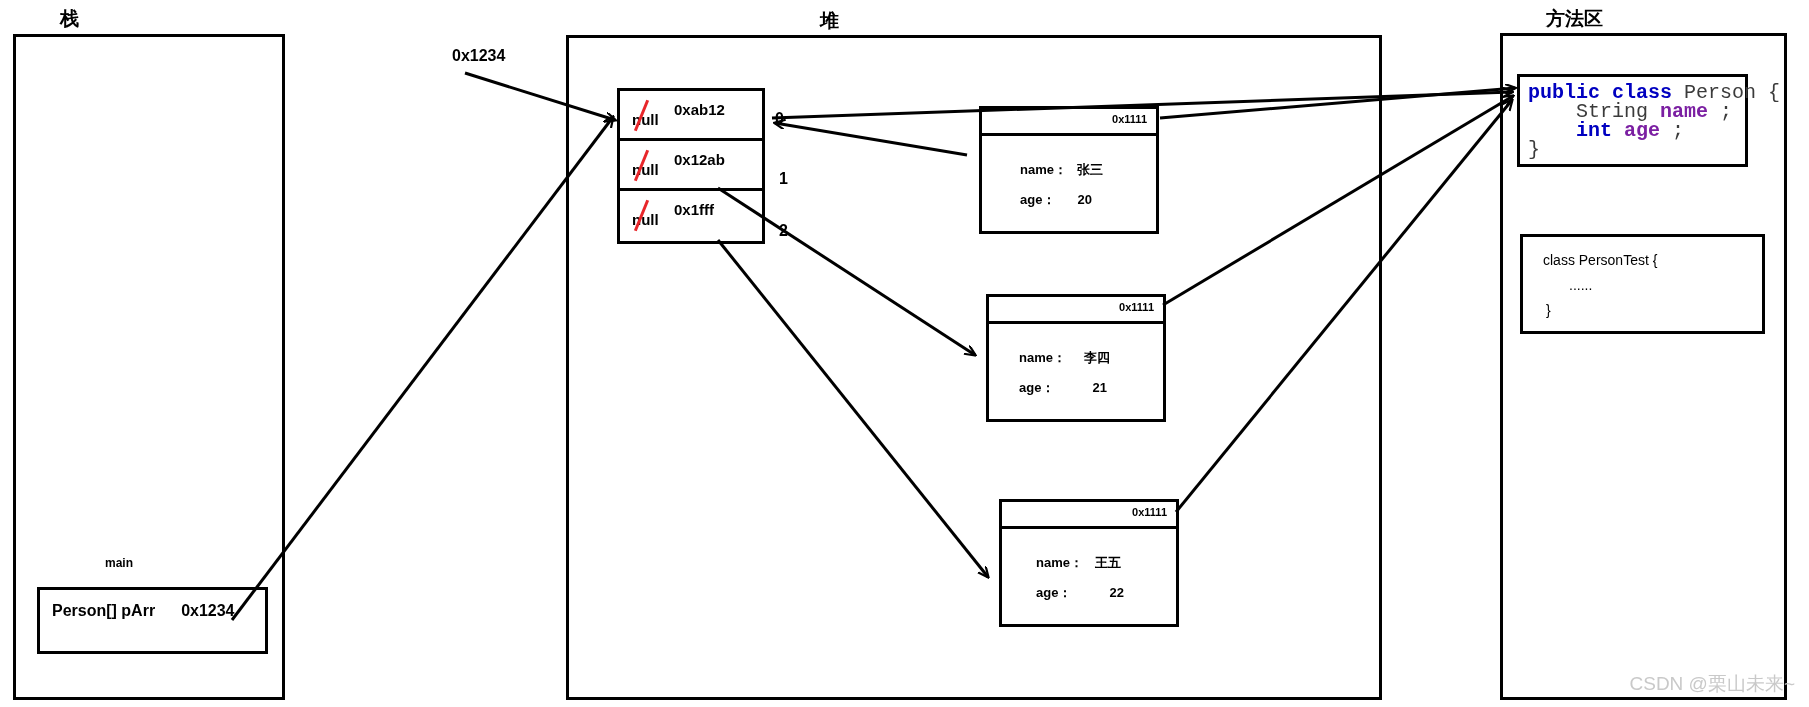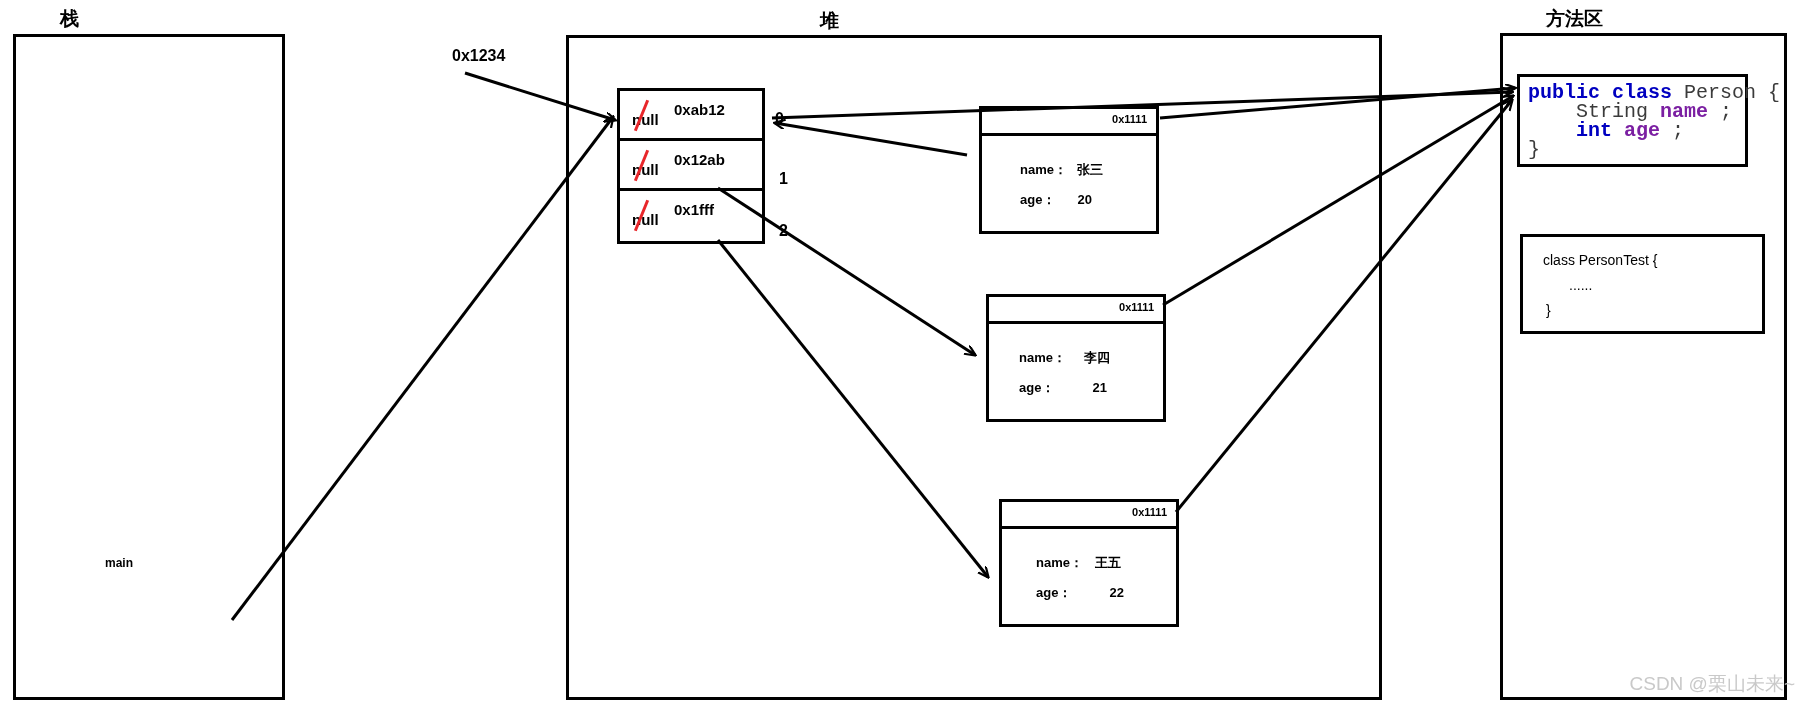--- a/index.html
+++ b/index.html
@@ -214,20 +214,25 @@
 </style>
 </head>
 <body>
 
 <div id="canvas">
 
   <div class="region-title" id="stack-title">栈</div>
   <div class="region-box" id="stack-box"></div>
 
   <div id="main-label">main</div>
+  <div id="main-frame">
+    <div class="var-row">
+      <span class="var-decl">Person[] pArr</span><span class="var-val">0x1234</span>
+    </div>
+  </div>
 
   <div class="region-title" id="heap-title">堆</div>
   <div class="region-box" id="heap-box"></div>
 
   <div id="addr-label-1234">0x1234</div>
 
   <div id="array-obj">
     <div class="arr-cell">
       <span class="arr-null">null</span>
       <span class="strike"></span>

